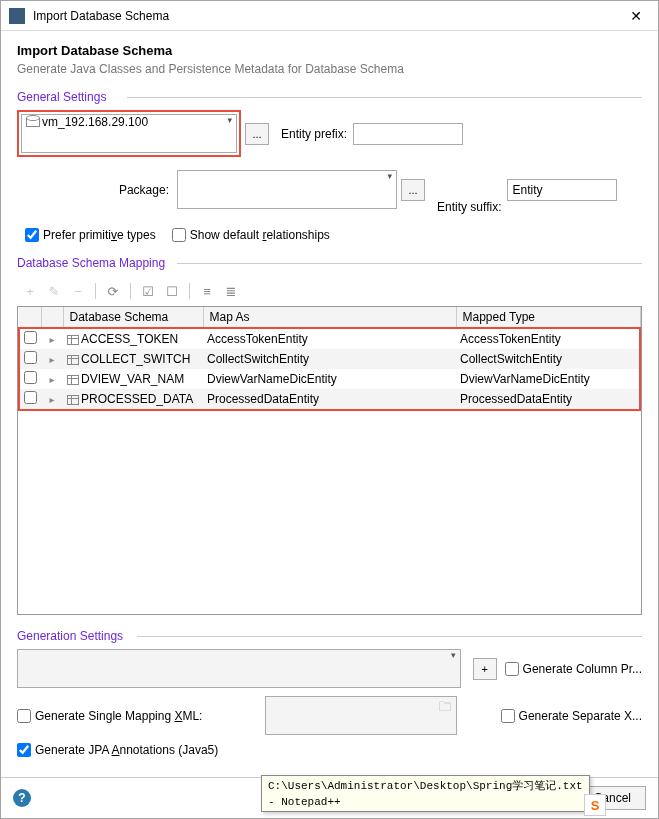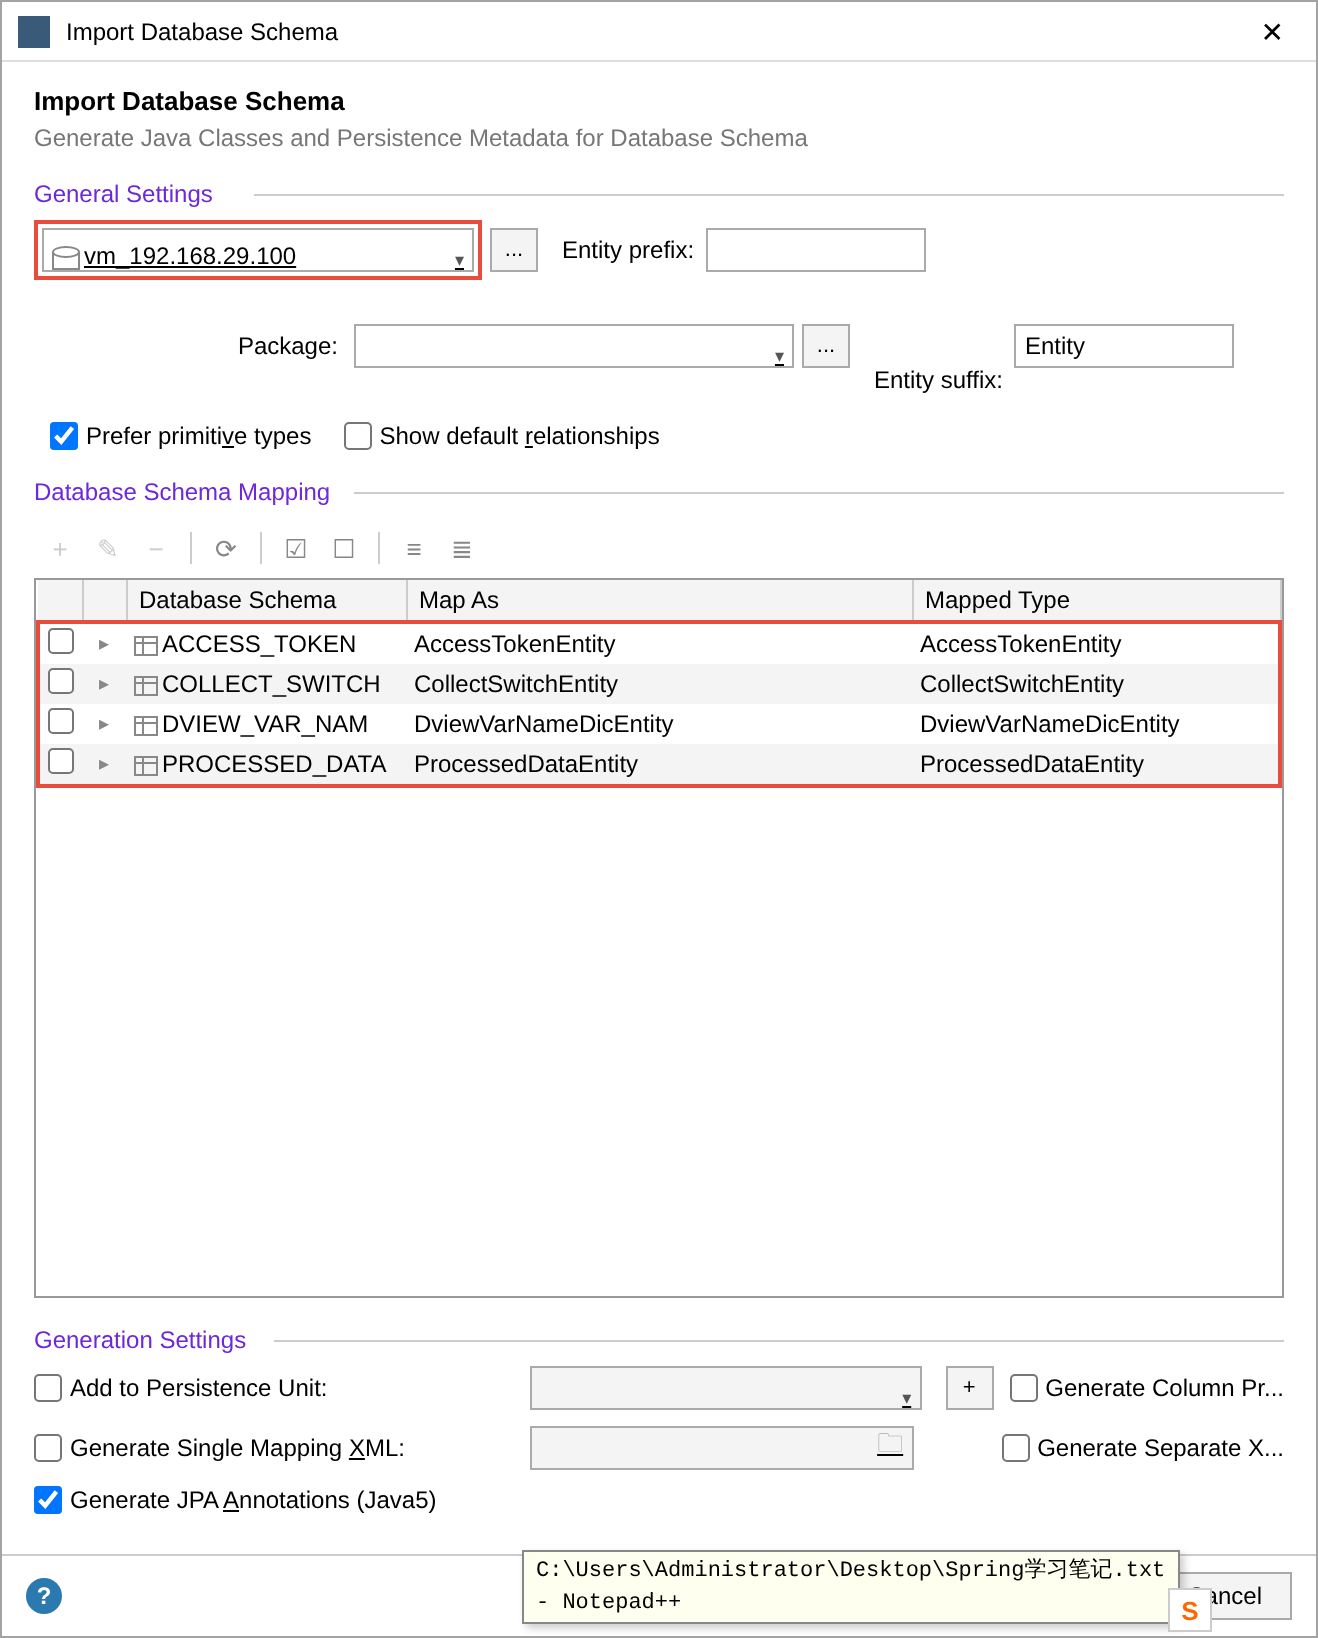--- a/index.html
+++ b/index.html
@@ -11,21 +11,21 @@
 .titlebar .close { font-size: 14px; padding: 0 8px; cursor: pointer; font-family: Arial; }
 .content { padding: 12px 16px; flex: 1; display: flex; flex-direction: column; overflow: hidden; }
 .header-title { font-weight: bold; font-size: 13px; margin-bottom: 4px; }
 .header-sub { color: #777; font-size: 12px; margin-bottom: 14px; }
 .section-label { font-size: 12px; color: #6d28d9; margin-bottom: 6px; position: relative; }
 .section-label::after { content: ""; position: absolute; left: 110px; right: 0; top: 50%; height: 1px; background: #ccc; }
 .section-label.db::after { left: 160px; }
 .section-label.gen::after { left: 120px; }
 .form-row { display: flex; align-items: center; margin-bottom: 8px; }
 .form-label { width: 160px; text-align: right; padding-right: 8px; font-size: 12px; }
-.combo { display: flex; align-items: flex-end; border: 1px solid #aaa; background: #fff; height: 22px; padding: 0 4px; position: relative; text-decoration: underline; }
+.combo { display: flex; align-items: flex-start; border: 1px solid #aaa; background: #fff; height: 39px; padding: 0 4px; position: relative; }
 .combo.hl { width: 216px; }
 .combo .db-icon { width: 12px; height: 12px; margin-right: 4px; display: inline-block; position: relative; }
 .combo .db-icon::before { content: ""; position: absolute; width: 12px; height: 4px; border-radius: 50%; border: 1px solid #888; top: 0; left: 0; }
 .combo .db-icon::after { content: ""; position: absolute; width: 12px; height: 8px; border: 1px solid #888; border-top: none; top: 3px; left: 0; }
 .combo-text { flex: 1; font-size: 12px; }
 .combo-arrow { font-size: 9px; color: #555; margin-left: 4px; }
 .btn-small { width: 24px; height: 22px; border: 1px solid #aaa; background: #f4f4f4; margin-left: 4px; display: flex; align-items: center; justify-content: center; cursor: pointer; font-size: 11px; }
 .text-input { border: 1px solid #aaa; height: 22px; padding: 0 4px; font-size: 12px; }
 .highlight-box { border: 2px solid #e74c3c; padding: 2px; display: inline-flex; }
 .checkbox-row { display: flex; align-items: center; gap: 16px; margin: 6px 0 14px 8px; }
@@ -170,24 +170,20 @@
               <td>ProcessedDataEntity</td>
               <td>ProcessedDataEntity</td>
             </tr>
           </tbody>
       </table>
     </div>
 
     <div class="section-label gen">Generation Settings</div>
 
     <div class="gen-row">
-      <label class="cb">
-        <input type="checkbox" style="">
-        <span>Add to Persistence Unit:</span>
-      </label>
       <div class="combo">
         <span class="combo-text"></span>
         <span class="combo-arrow">▾</span>
       </div>
       <div class="btn-small">+</div>
       <label class="cb" style="min-width:auto;">
         <input type="checkbox" style="">
         <span>Generate Column Pr...</span>
       </label>
     </div>

